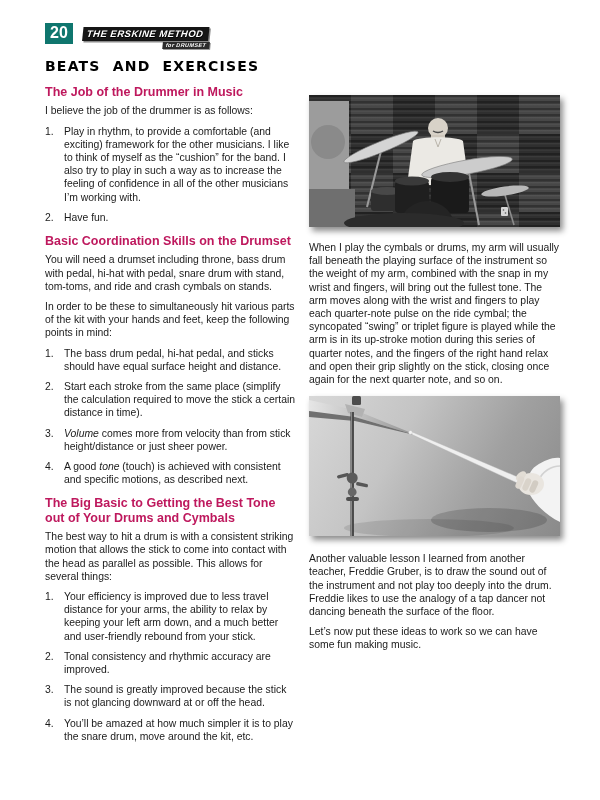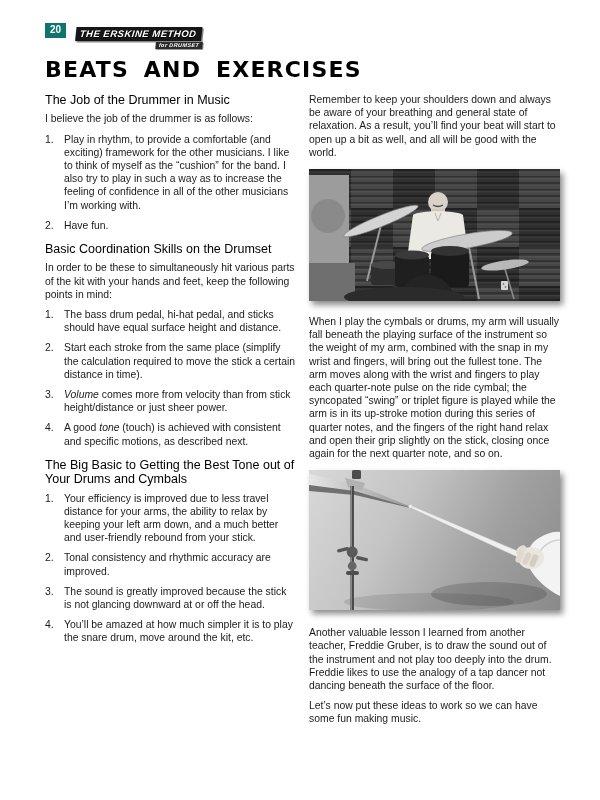--- a/index.html
+++ b/index.html
@@ -10,21 +10,21 @@
     color: #1a1a1a;
     position: relative;
     overflow: hidden;
   }
   .page { position: absolute; inset: 0; padding: 23px 40px 20px 45px; }
 
   
   .hdr { display: flex; align-items: flex-start; gap: 10px; height: 24px; }
   .pagenum {
     background: #0f766e; color: #fff;
-    font-weight: bold; font-size: 10px;
+    font-weight: bold; font-size: 16px;
     padding: 2px 5px 3px 5px; line-height: 1;
     display: inline-block;
   }
   .logo { position: relative; display: inline-block; transform: skewX(-6deg); }
   .logo-main {
     display: inline-block; background: #161616; color: #ffffff;
     font-weight: bold; font-style: italic; font-size: 9.5px;
     letter-spacing: 0.5px; padding: 2px 5px 2px 4px; line-height: 1;
     box-shadow: 1.5px 1.5px 0 #8a8a8a;
     text-shadow: 0.5px 0.5px 0 #000;
@@ -34,31 +34,31 @@
     display: inline-block; background: #2b2b2b; color: #fff;
     font-style: italic; font-weight: bold; font-size: 5.5px;
     padding: 1px 3px; line-height: 1; letter-spacing: 0.4px;
     box-shadow: 1px 1px 0 #9a9a9a;
   }
 
   
   h1.title {
     margin-top: 12px;
     font-family: "DejaVu Sans", sans-serif;
-    font-size: 22px; font-weight: bold; color: #000;
+    font-size: 14px; font-weight: bold; color: #000;
     letter-spacing: 1.2px; word-spacing: 6px; line-height: 1;
   }
 
   
   .columns { display: flex; gap: 13px; margin-top: 12px; }
   .col { width: 251px; }
   .col.right { width: 251px; }
 
   h2.sec {
-    font-size: 12.5px; font-weight: normal; color: #000000;
+    font-size: 12.5px; font-weight: bold; color: #be185d;
     line-height: 1.15; margin: 10px 0 5px 0;
   }
   .col p, .li { font-size: 10.4px; line-height: 1.27; margin-bottom: 7px; }
   .li { display: flex; }
   .li .num { flex: 0 0 19px; }
   .li .li-text { flex: 1; }
   .li .li-text i { font-style: italic; }
 
   
   figure.photo {
@@ -107,60 +107,61 @@
       <div class="li">
         <span class="num">1.</span>
         <span class="li-text">Play in rhythm, to provide a comfortable (and exciting) framework for the other musicians. I like to think of myself as the “cushion” for the band. I also try to play in such a way as to increase the feeling of confidence in all of the other musicians I’m working with.</span>
       </div>
       <div class="li">
         <span class="num">2.</span>
         <span class="li-text">Have fun.</span>
       </div>
 
       <h2 class="sec">Basic Coordination Skills on the Drumset</h2>
+      <p>You will need a drumset including throne, bass drum with pedal, hi-hat with pedal, snare drum with stand, tom-toms, and ride and crash cymbals on stands.</p>
       <p>In order to be these to simultaneously hit various parts of the kit with your hands and feet, keep the following points in mind:</p>
       <div class="li">
         <span class="num">1.</span>
         <span class="li-text">The bass drum pedal, hi-hat pedal, and sticks should have equal surface height and distance.</span>
       </div>
       <div class="li">
         <span class="num">2.</span>
         <span class="li-text">Start each stroke from the same place (simplify the calculation required to move the stick a certain distance in time).</span>
       </div>
       <div class="li">
         <span class="num">3.</span>
         <span class="li-text"><i>Volume</i><span> comes more from velocity than from stick height/distance or just sheer power.</span></span>
       </div>
       <div class="li">
         <span class="num">4.</span>
         <span class="li-text"><span>A good </span><i>tone</i><span> (touch) is achieved with consistent and specific motions, as described next.</span></span>
       </div>
 
       <h2 class="sec">The Big Basic to Getting the Best Tone out of Your Drums and Cymbals</h2>
+      <p>The best way to hit a drum is with a consistent striking motion that allows the stick to come into contact with the head as parallel as possible. This allows for several things:</p>
       <div class="li">
         <span class="num">1.</span>
         <span class="li-text">Your efficiency is improved due to less travel distance for your arms, the ability to relax by keeping your left arm down, and a much better and user-friendly rebound from your stick.</span>
       </div>
       <div class="li">
         <span class="num">2.</span>
         <span class="li-text">Tonal consistency and rhythmic accuracy are improved.</span>
       </div>
       <div class="li">
         <span class="num">3.</span>
         <span class="li-text">The sound is greatly improved because the stick is not glancing downward at or off the head.</span>
       </div>
       <div class="li">
         <span class="num">4.</span>
         <span class="li-text">You’ll be amazed at how much simpler it is to play the snare drum, move around the kit, etc.</span>
       </div>
     </div>
 
     <div class="col right">
 
-      <p>Remember to keep your shoulders down and always be aware of your breathing and general state of relaxation. As a result, you’ll find your beat will start to open up a bit as well, and all will be good with the world.</p>
 
       <figure class="photo p1">
         <div class="photo1-bg"></div>
         <svg viewBox="0 0 251 132" width="251" height="132">
 
           <rect x="0" y="6" width="40" height="88" fill="#9c9c9c"></rect>
           <circle cx="19" cy="47" r="17" fill="#8a8a8a"></circle>
           <rect x="0" y="94" width="46" height="38" fill="#6f6f6f"></rect>
 
           <circle cx="129" cy="33" r="10" fill="#d8d2c8"></circle>

